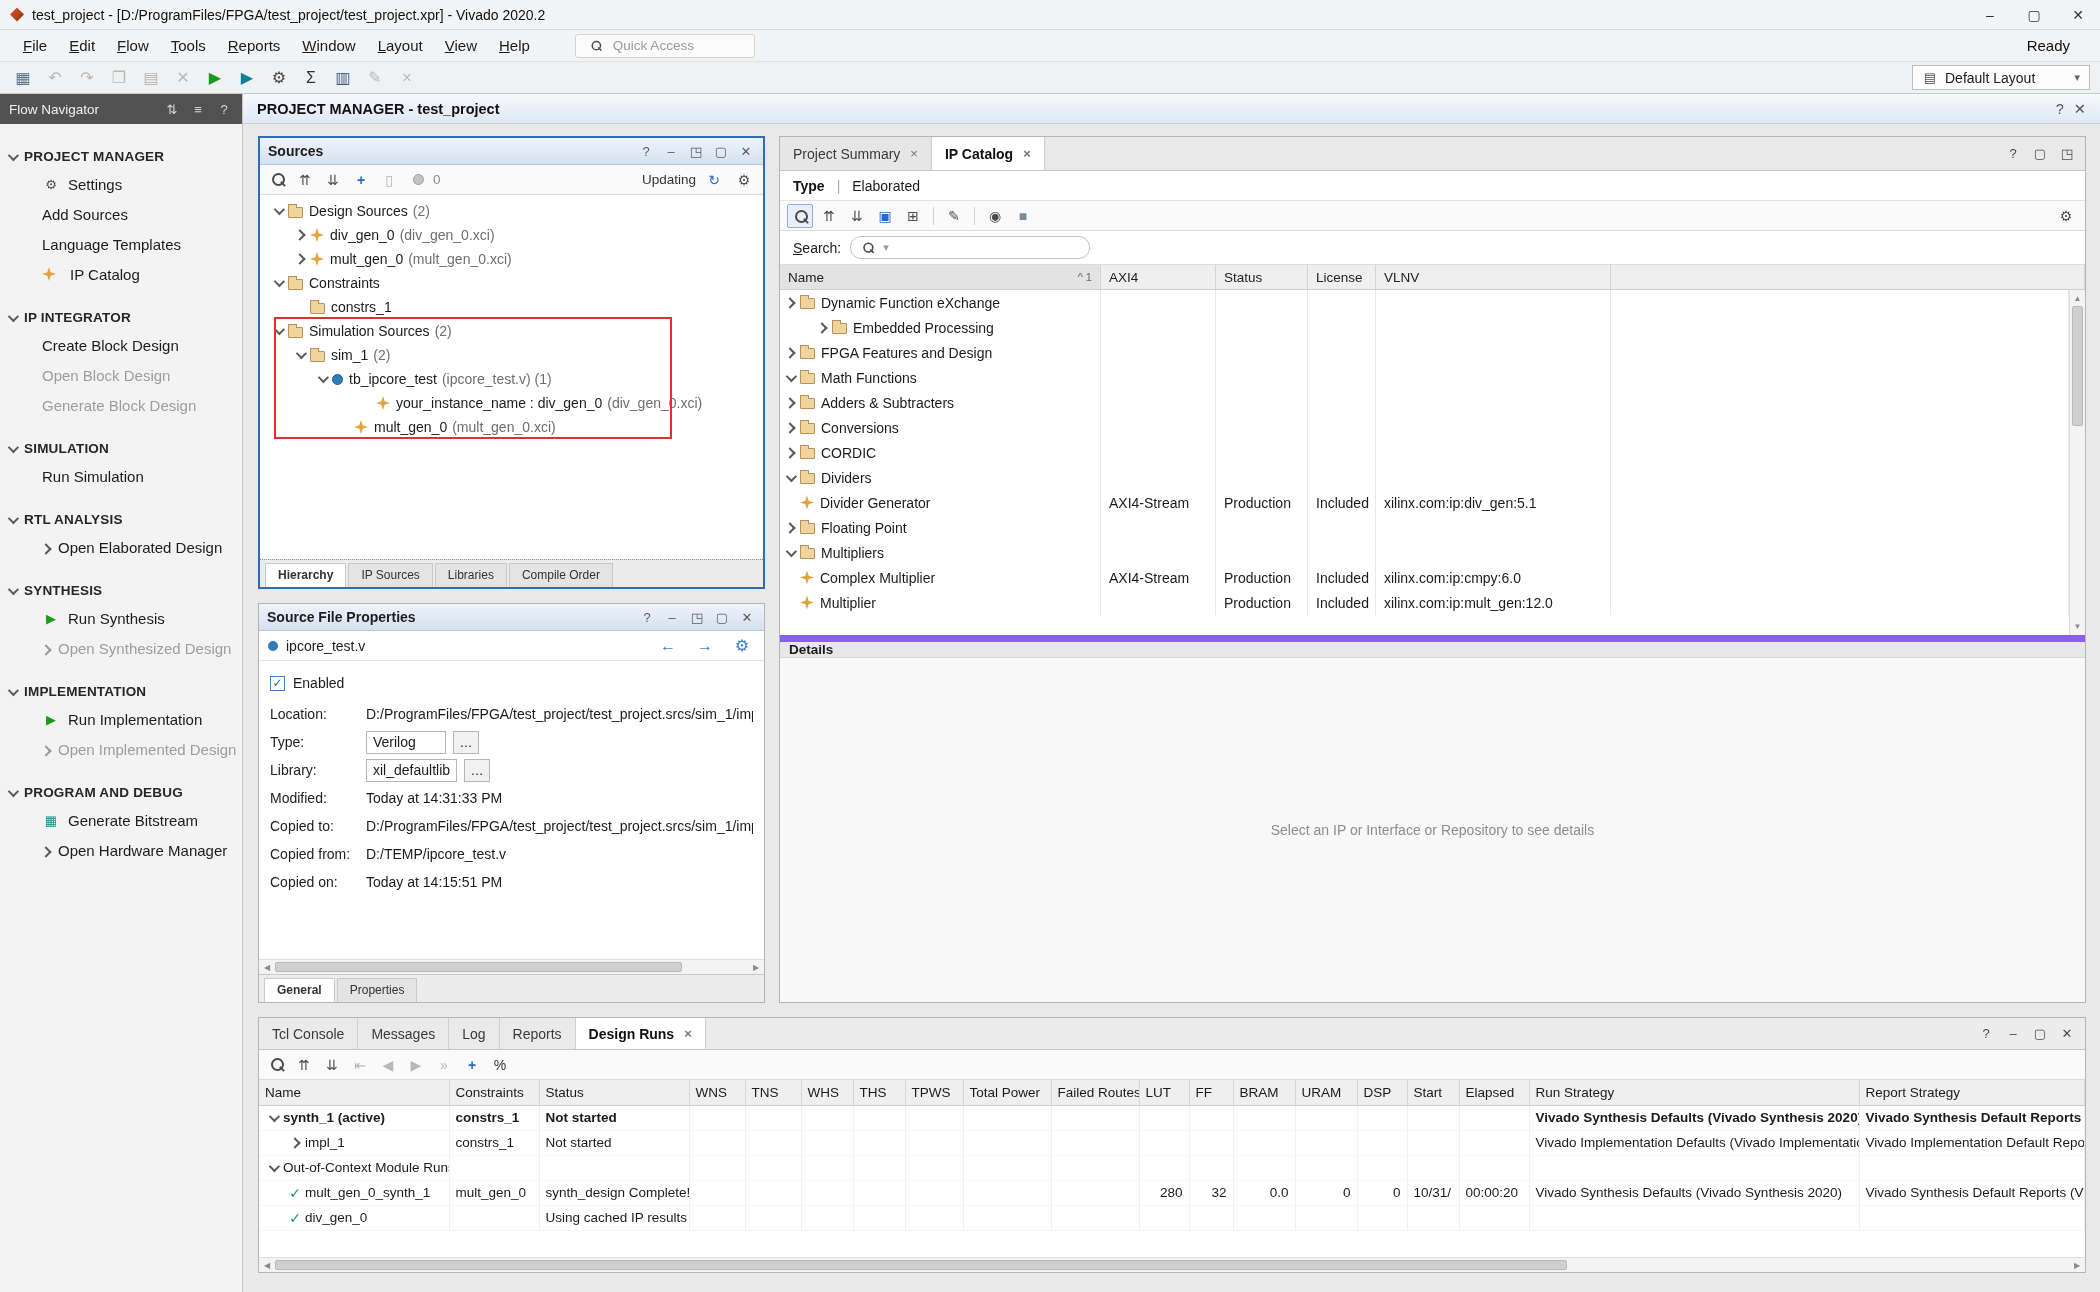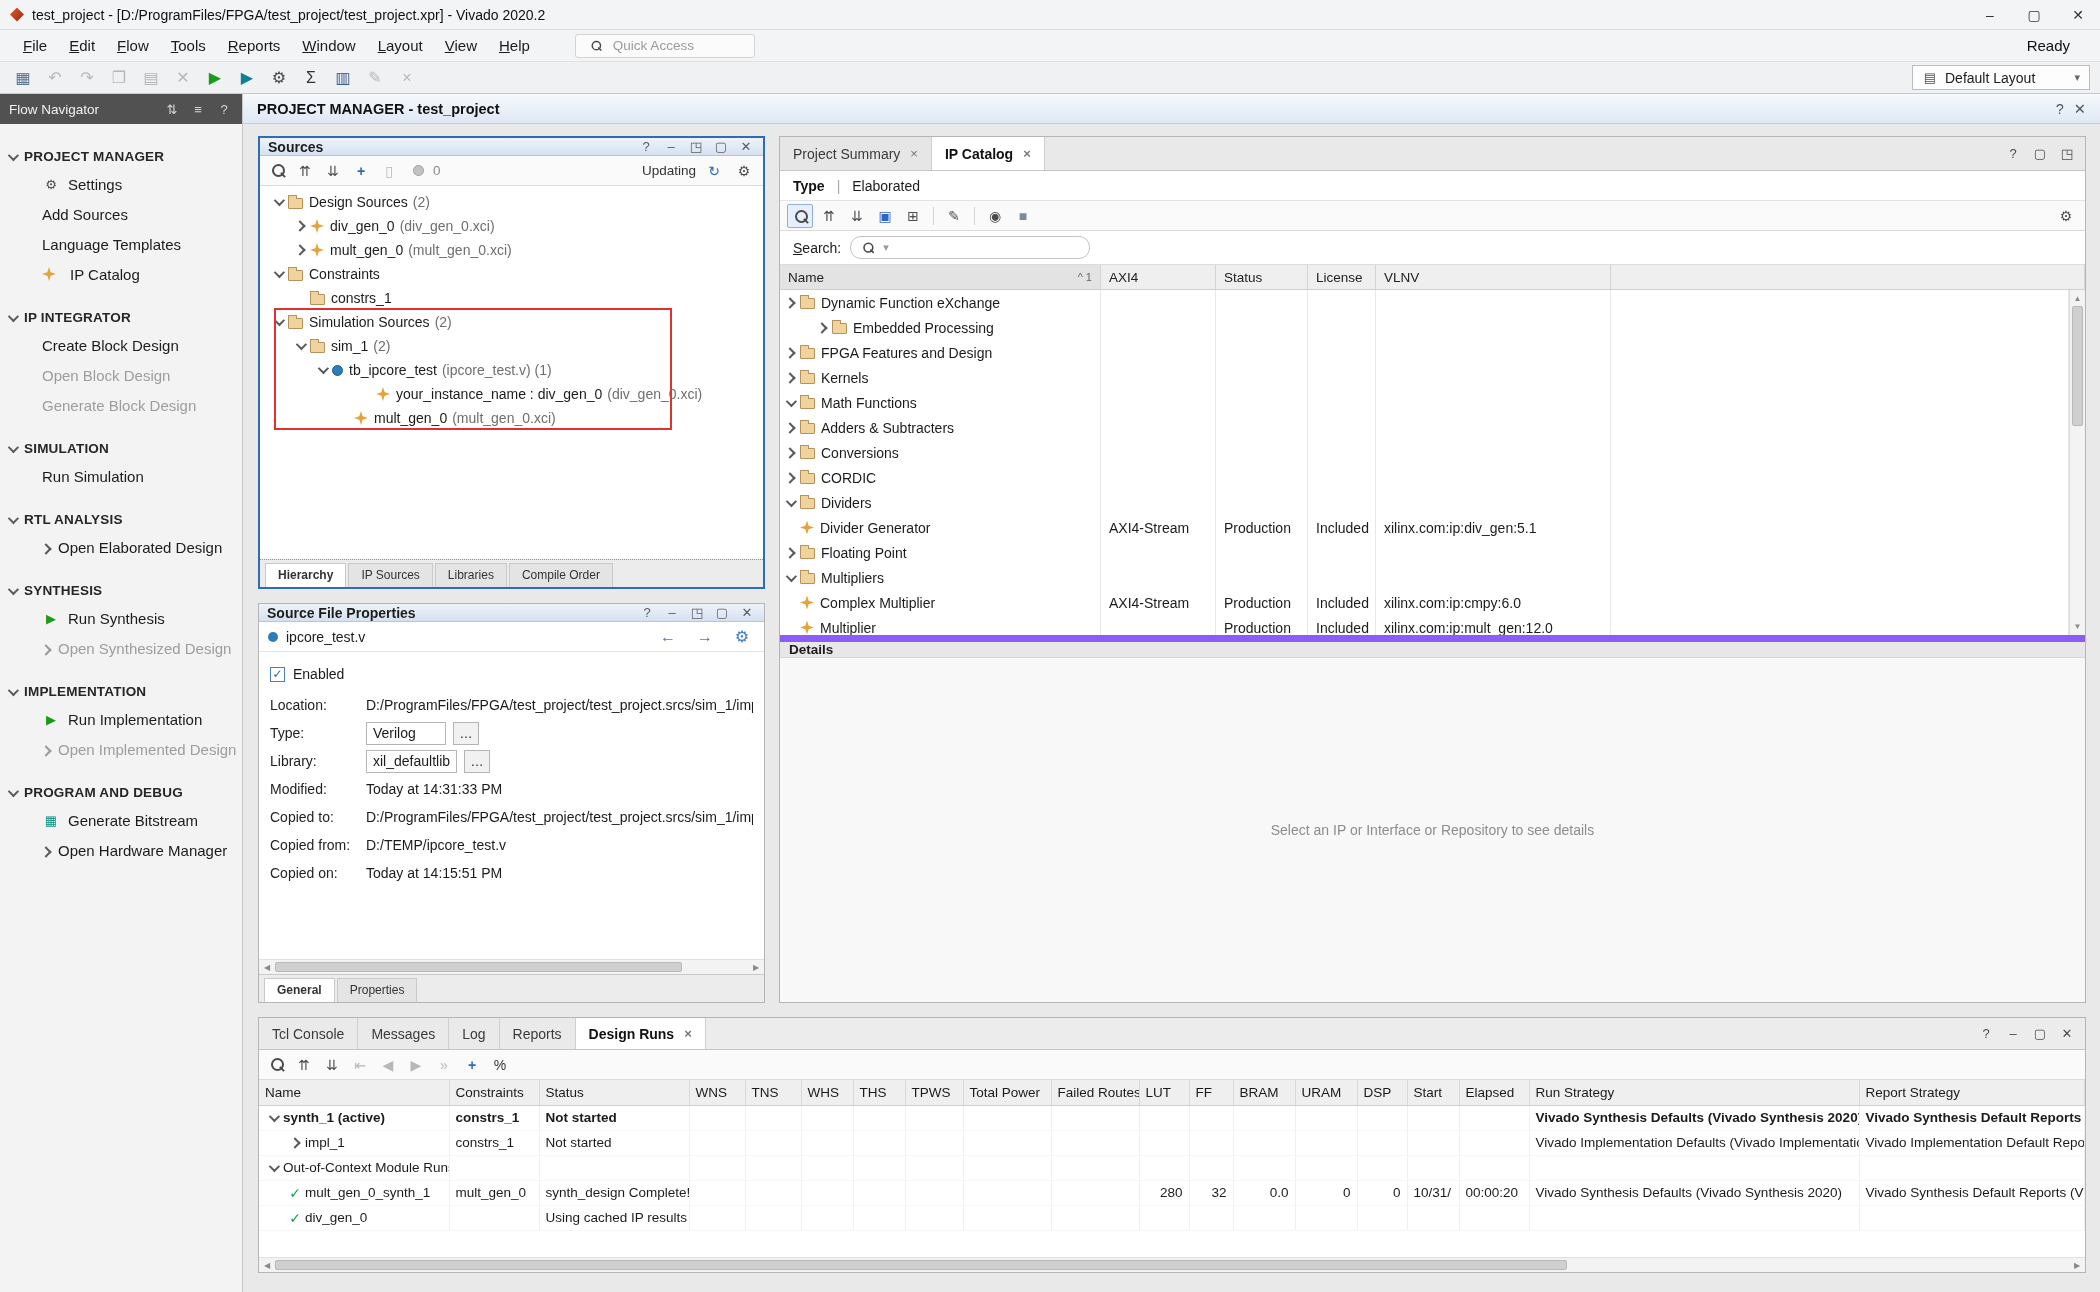--- a/index.html
+++ b/index.html
@@ -49,21 +49,21 @@
 
 .main{flex:1;display:flex;flex-direction:column;min-width:0}
 .ws-header{height:30px;flex:none;display:flex;align-items:center;padding:0 14px;background:linear-gradient(#f6f9fd,#dfe8f4);border-bottom:1px solid #c2cede;font-size:14.5px;font-weight:bold;color:#111}
 .ws-header .hdr-icons{margin-left:auto;display:flex;gap:10px;color:#556;font-weight:normal}
 .ws-content{flex:1;display:flex;flex-direction:column;padding:12px 14px 19px 15px;min-height:0}
 .upper{flex:1;display:flex;gap:14px;min-height:0}
 .left-col{width:507px;flex:none;display:flex;flex-direction:column;gap:14px}
 
 
 .panel{background:#fff;border:1px solid #b5b5b5;display:flex;flex-direction:column;min-height:0}
-.panel-header{height:18px;flex:none;background:linear-gradient(#eef3fa,#d5e1f1);display:flex;align-items:center;padding:0 8px;font-size:14px;font-weight:bold;color:#1d1d1d;border-bottom:1px solid #b9c4d6}
+.panel-header{height:27px;flex:none;background:linear-gradient(#eef3fa,#d5e1f1);display:flex;align-items:center;padding:0 8px;font-size:14px;font-weight:bold;color:#1d1d1d;border-bottom:1px solid #b9c4d6}
 .ph-icons{margin-left:auto;display:flex;gap:7px;font-weight:normal}
 .ph-icons .gi{width:18px;height:18px;font-size:12.5px;color:#5c5c5c}
 .mini-toolbar{height:30px;flex:none;display:flex;align-items:center;gap:4px;padding:0 7px;border-bottom:1px solid #dadada;background:#fafafa}
 .mini-toolbar .gi{width:24px;height:22px;font-size:14px}
 .lens{position:relative;width:22px;height:22px;display:inline-flex;flex:none}
 .lens::before{content:"";position:absolute;left:5px;top:4px;width:9px;height:9px;border:2px solid #4a4a4a;border-radius:50%}
 .lens::after{content:"";position:absolute;left:13px;top:14px;width:6px;height:2px;background:#4a4a4a;transform:rotate(45deg)}
 .lens.boxed{border:1px solid #8fb0da;background:#e6effb;border-radius:2px;width:26px;height:24px}
 .lens.boxed::before{left:7px;top:5px}
 .lens.boxed::after{left:15px;top:15px}
@@ -622,34 +622,20 @@
                       <div></div>
                       <div></div>
                     </div>
                     <div class="cat-grid cat-row">
                       <div class="cat-name" style="padding-left: 8px;">
                         <span class="arrow-slot">
                           <span class="chev right"></span>
                         </span>
                         <span class="ico-folder"></span>
                         <span class="cname">FPGA Features and Design</span>
-                      </div>
-                      <div></div>
-                      <div></div>
-                      <div></div>
-                      <div></div>
-                      <div></div>
-                    </div>
-                    <div class="cat-grid cat-row">
-                      <div class="cat-name" style="padding-left: 8px;">
-                        <span class="arrow-slot">
-                          <span class="chev right"></span>
-                        </span>
-                        <span class="ico-folder"></span>
-                        <span class="cname">Kernels</span>
                       </div>
                       <div></div>
                       <div></div>
                       <div></div>
                       <div></div>
                       <div></div>
                     </div>
                     <div class="cat-grid cat-row">
                       <div class="cat-name" style="padding-left: 8px;">
                         <span class="arrow-slot">

